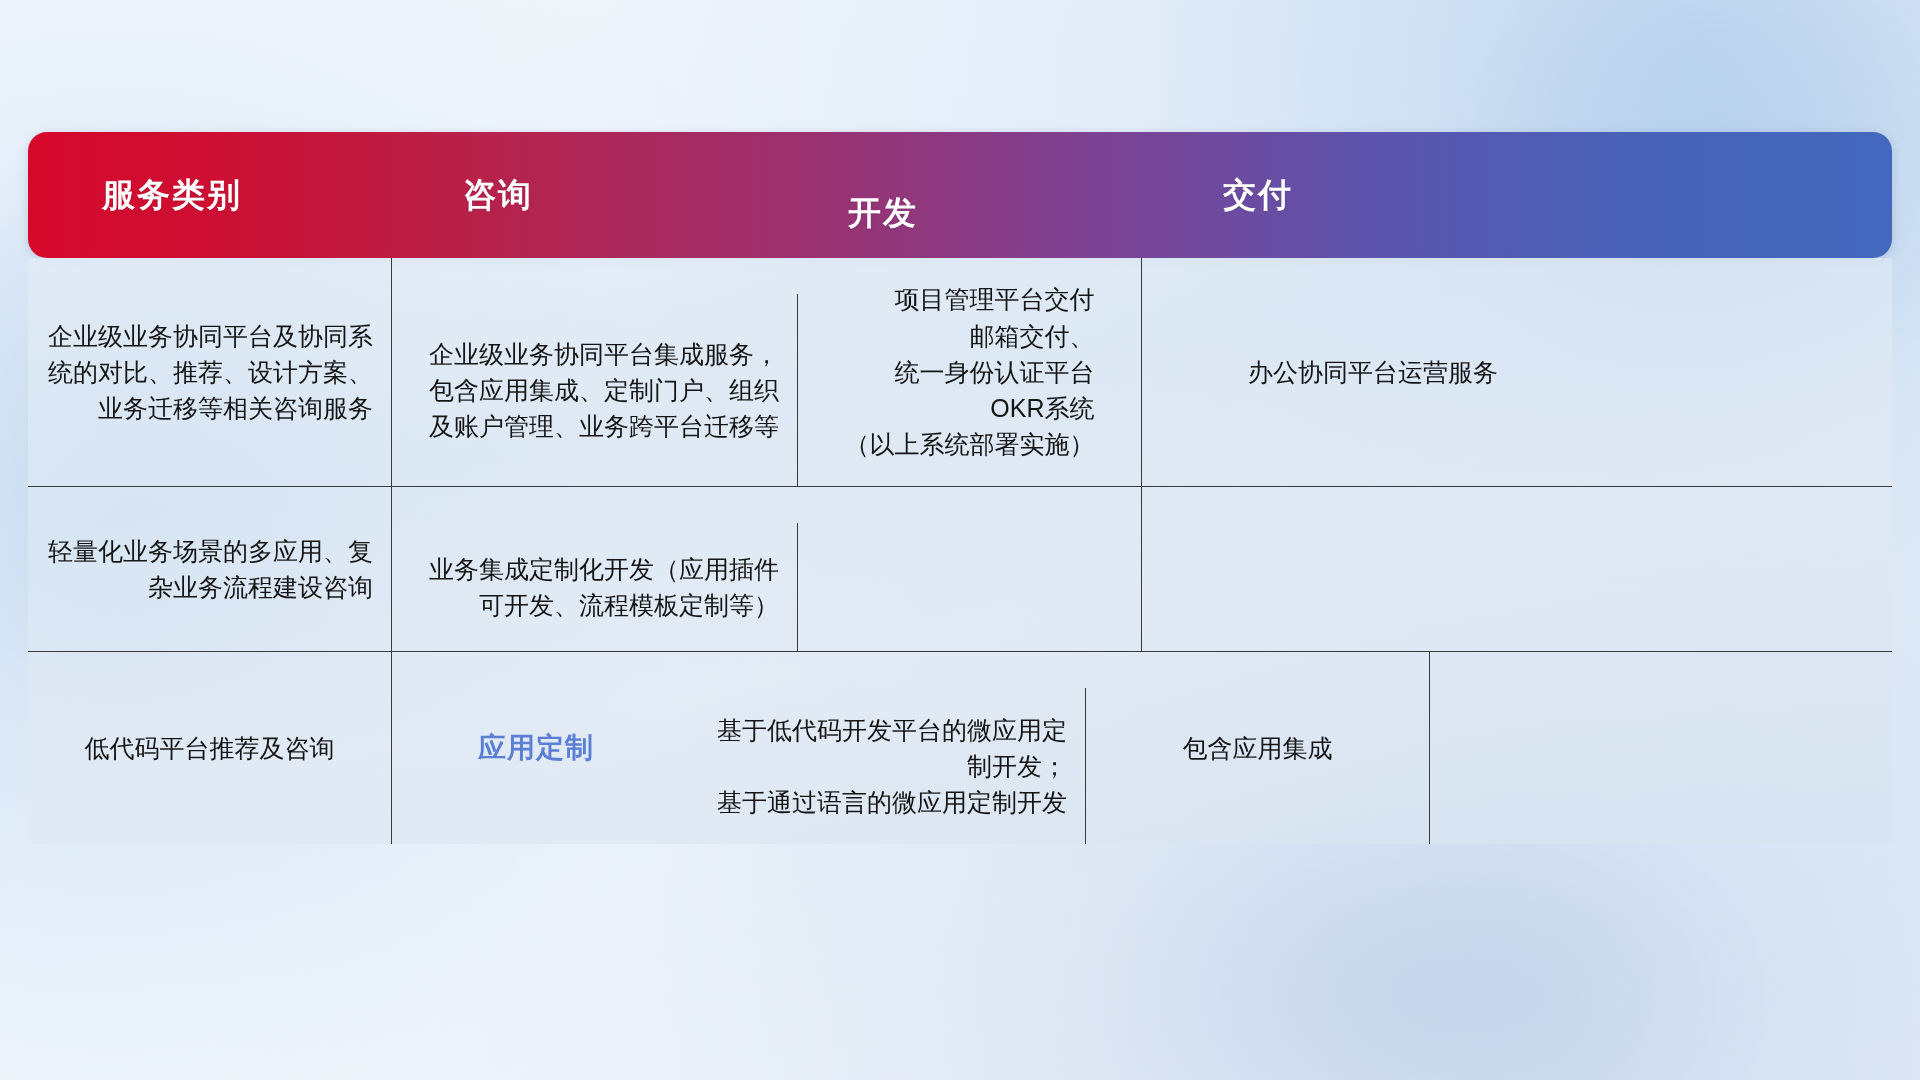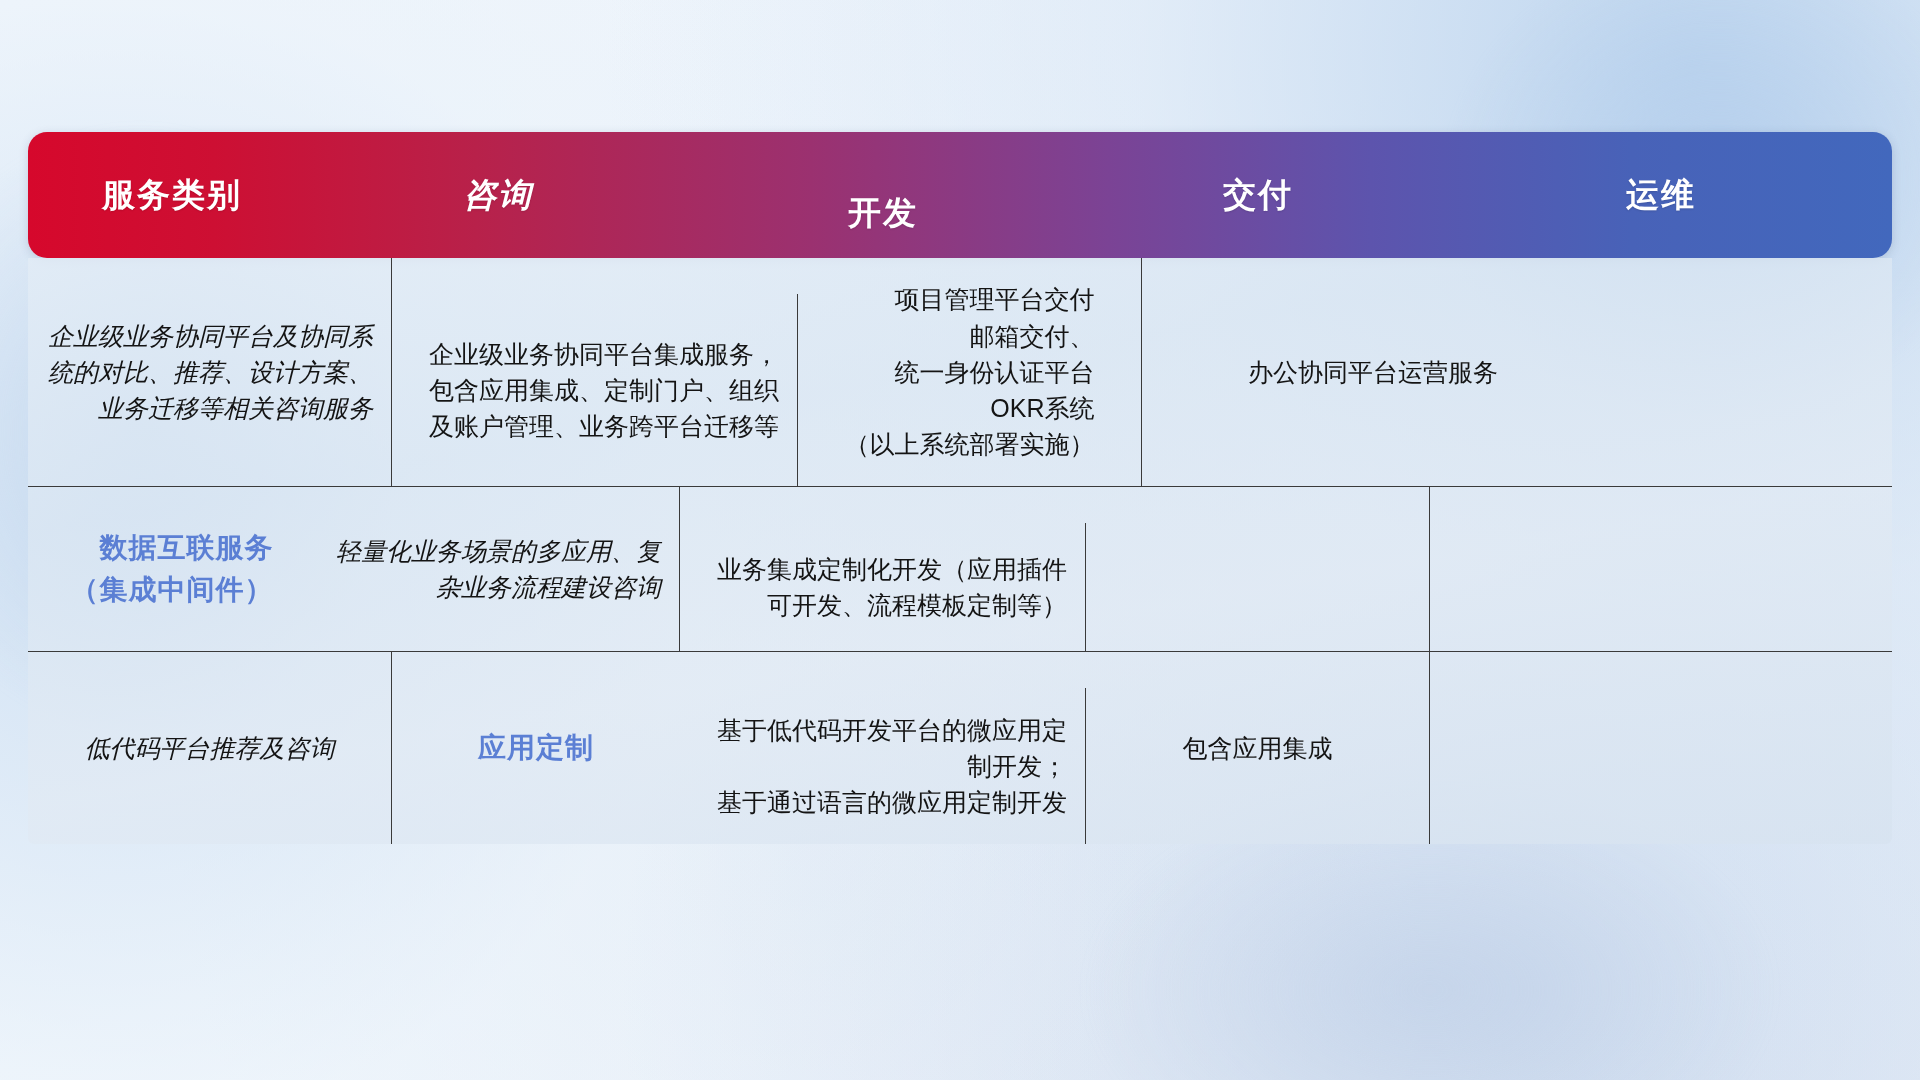--- a/index.html
+++ b/index.html
@@ -120,21 +120,21 @@
     color: #5b7fd4;
     font-weight: bold;
     font-size: 28px;
     letter-spacing: 1px;
     line-height: 1.5;
     border-right: none;
   }
 
   
   .c0 { width: 288px; }
-  .c1 { width: 364px; font-style: italic; }
+  .c1 { width: 364px; }
   .c2 { width: 406px; margin-top: 36px; }
   .c3 { width: 344px; }
   .c4 { width: 462px; }
 
   .r0 { height: 228px; }
   .r1 { height: 164px; }
   .r2 { height: 192px; }
 </style>
 </head>
 <body>
@@ -144,39 +144,36 @@
 <div class="bg-soft-2"></div>
 <div class="bg-soft-3"></div>
 
 <div class="table-wrap">
 
   <div class="hdr">
     <div class="hdr-cell c0">服务类别</div>
     <div class="hdr-cell c1">咨询</div>
     <div class="hdr-cell c2">开发</div>
     <div class="hdr-cell c3">交付</div>
-    <div class="hdr-cell c4">运维</div>
   </div>
 
   <div class="body-grid">
 
     <div class="row r0">
       <div class="cell c1">企业级业务协同平台及协同系统的对比、推荐、设计方案、业务迁移等相关咨询服务</div>
       <div class="cell c2">企业级业务协同平台集成服务，包含应用集成、定制门户、组织及账户管理、业务跨平台迁移等</div>
       <div class="cell c3">项目管理平台交付
 邮箱交付、
 统一身份认证平台
 OKR系统
 （以上系统部署实施）</div>
       <div class="cell c4">办公协同平台运营服务</div>
     </div>
 
     <div class="row r1">
-      <div class="cell cat c0">数据互联服务
-（集成中间件）</div>
       <div class="cell c1">轻量化业务场景的多应用、复杂业务流程建设咨询</div>
       <div class="cell c2">业务集成定制化开发（应用插件可开发、流程模板定制等）</div>
       <div class="cell c3"></div>
       <div class="cell c4"></div>
     </div>
 
     <div class="row r2">
       <div class="cell c1">低代码平台推荐及咨询</div>
       <div class="cell cat c0">应用定制</div>
       <div class="cell c2">基于低代码开发平台的微应用定制开发；

